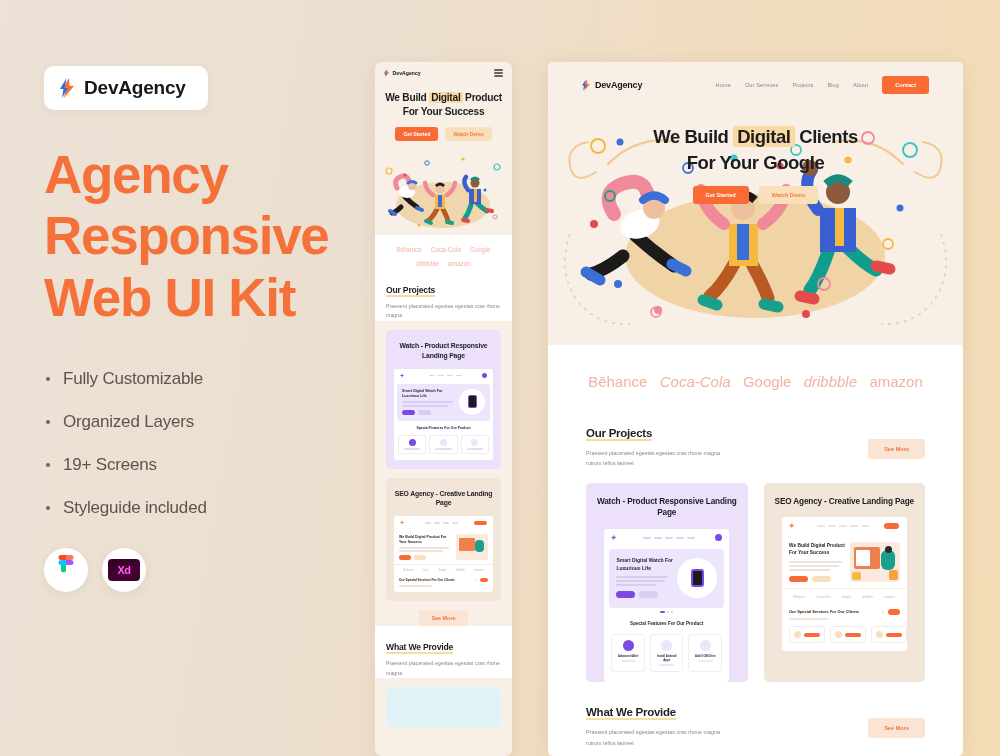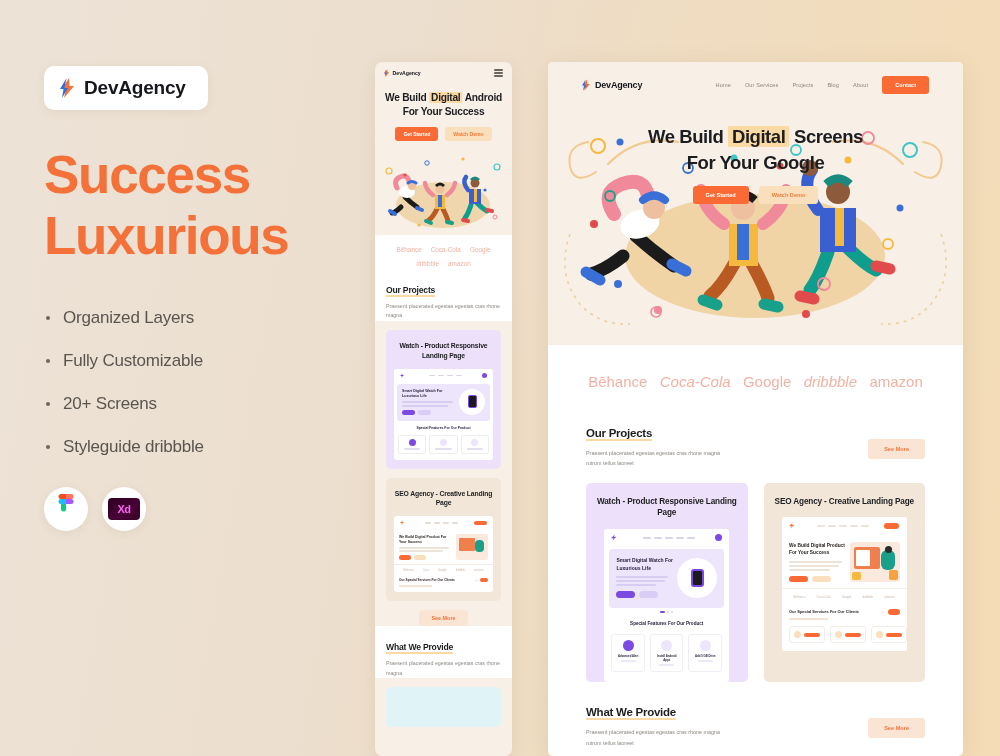--- a/index.html
+++ b/index.html
@@ -195,29 +195,30 @@
 
   <div class="logo-pill">
     <svg class="bolt" viewBox="0 0 16 20">
       <path d="M9 0 L2 11 H6 L4 20 L14 8 H9.5 Z" fill="#f4713a"></path>
       <path d="M6.5 0 L0 11 H3.5 L2 20 L8 10 H4.5 Z" fill="#2f6fdd"></path>
     </svg>
     <span class="logo-text">DevAgency</span>
   </div>
 
   <h1 class="promo-title">
-    <span>Success</span><br>
-    <span>Luxurious</span><br>
+    <span>Agency</span><br>
+    <span>Responsive</span><br>
+    <span>Web UI Kit</span>
   </h1>
 
   <ul class="features">
+    <li>Fully Customizable</li>
     <li>Organized Layers</li>
-    <li>Fully Customizable</li>
-    <li>20+ Screens</li>
-    <li>Styleguide dribbble</li>
+    <li>19+ Screens</li>
+    <li>Styleguide included</li>
   </ul>
 
 
   <div class="tool-icons">
     <div class="tool-circle">
       <svg width="20" height="30" viewBox="0 0 20 30">
         <path d="M5 0h5v5H5a2.5 2.5 0 010-5z" fill="#f24e1e"></path>
         <path d="M10 0h5a2.5 2.5 0 010 5h-5z" fill="#ff7262"></path>
         <path d="M10 5h5a2.5 2.5 0 010 5h-5z" fill="#a259ff"></path>
         <path d="M5 5h5v5H5a2.5 2.5 0 010-5z" fill="#1abcfe"></path>
@@ -241,21 +242,21 @@
       <span class="m-logo-text">DevAgency</span>
     </div>
     <div class="burger">
         <i></i>
         <i></i>
         <i></i>
       </div>
   </div>
 
   <div class="m-hero-title">
-    <span>We Build </span><span class="hl">Digital</span><span> Android For Your Success</span>
+    <span>We Build </span><span class="hl">Digital</span><span> Product For Your Success</span>
   </div>
 
   <div class="m-btn-row">
     <div class="m-btn btn-primary">Get Started</div>
     <div class="m-btn btn-ghost">Watch Demo</div>
   </div>
 
   <div class="m-hero-art">
     <svg width="137" height="90" viewBox="0 0 137 90">
       <ellipse cx="68" cy="60" rx="47" ry="23" fill="#f0d6ac"></ellipse>
@@ -435,21 +436,21 @@
         <a href="#">Home</a>
         <a href="#">Our Services</a>
         <a href="#">Projects</a>
         <a href="#">Blog</a>
         <a href="#">About</a>
         <div class="d-contact">Contact</div>
       </div>
     </div>
 
     <div class="d-hero-title">
-      <span>We Build </span><span class="hl">Digital</span><span> Screens</span><br>
+      <span>We Build </span><span class="hl">Digital</span><span> Clients</span><br>
       <span>For Your Google</span>
     </div>
 
     <div class="d-btn-row">
       <div class="d-btn btn-primary">Get Started</div>
       <div class="d-btn btn-ghost">Watch Demo</div>
     </div>
 
     <svg style="position:absolute;left:0;top:62px;width:415px;height:221px" viewBox="0 0 415 221">
       <path d="M40 18 q-22 4 -18 24 t26 6" stroke="#f2c98f" stroke-width="2" fill="none" stroke-linecap="round"></path>

